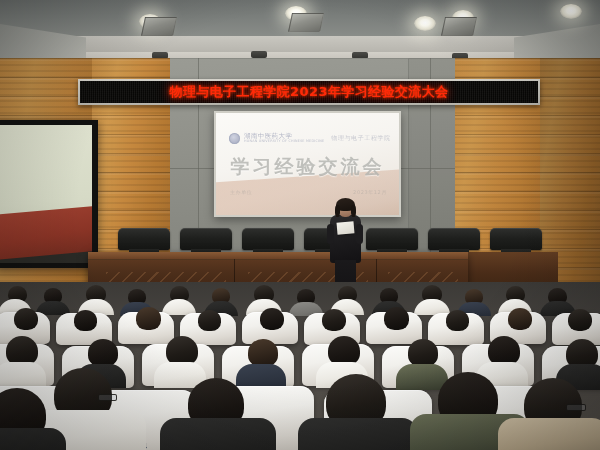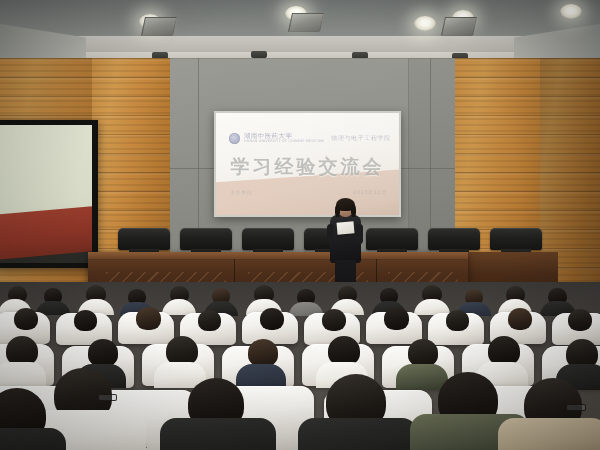--- a/index.html
+++ b/index.html
@@ -332,20 +332,25 @@
 
   <div class="pan-seam" style="left:198px;top:58px;width:1px;height:245px;"></div>
   <div class="pan-seam" style="left:160px;top:168px;width:300px;height:1px;"></div>
   <div class="pan-seam" style="left:430px;top:58px;width:1px;height:245px;"></div>
 
   <div class="wood-panel wood-left"></div>
   <div class="wood-panel wood-left2"></div>
   <div class="wood-panel wood-right"></div>
   <div class="wood-panel wood-right2"></div>
 
+  <div class="led-frame">
+    <div class="led-screen">
+      <div class="led-text">物理与电子工程学院2023年学习经验交流大会</div>
+    </div>
+  </div>
 
   <div class="tv-out">
     <div class="tv-scr">
       <div class="tv-red"></div>
       <div class="tv-dk"></div>
     </div>
   </div>
 
   <div class="screen-out">
     <div class="screen">

